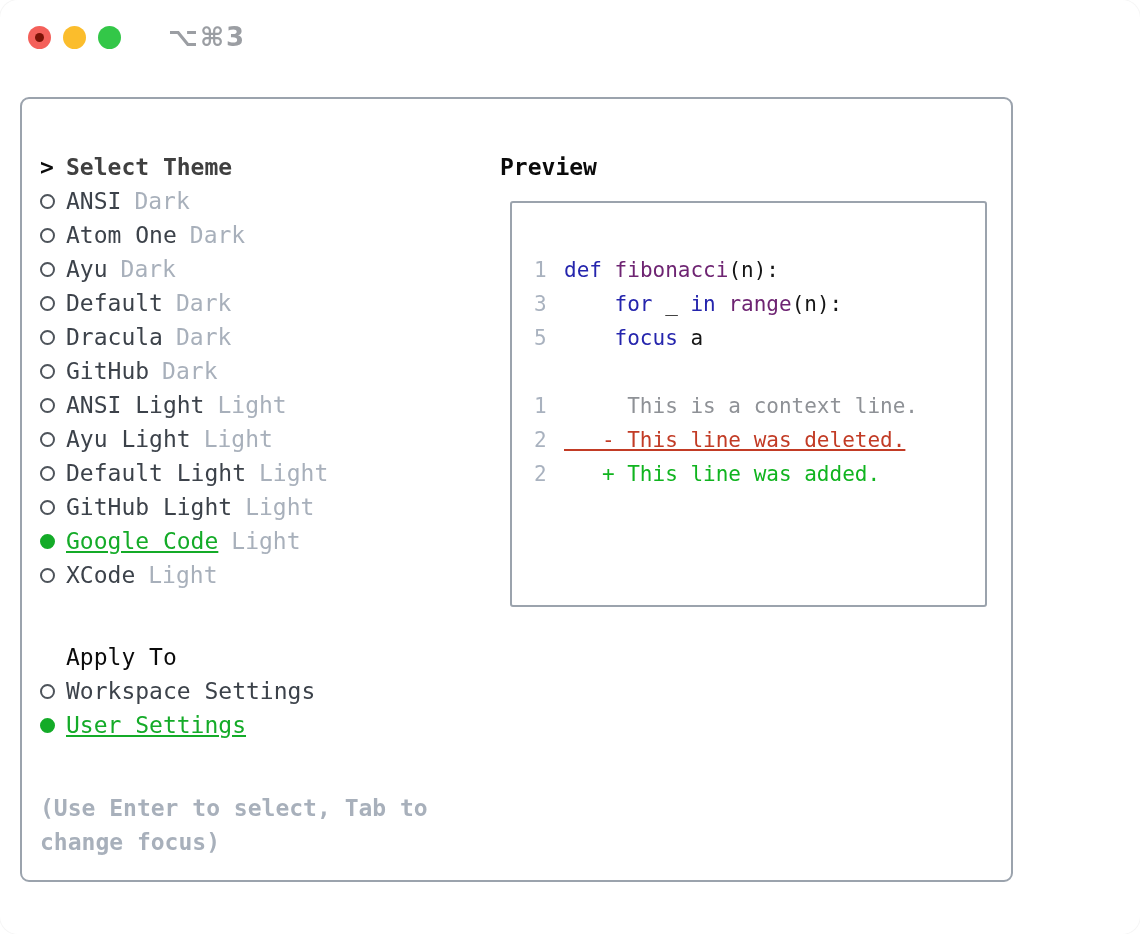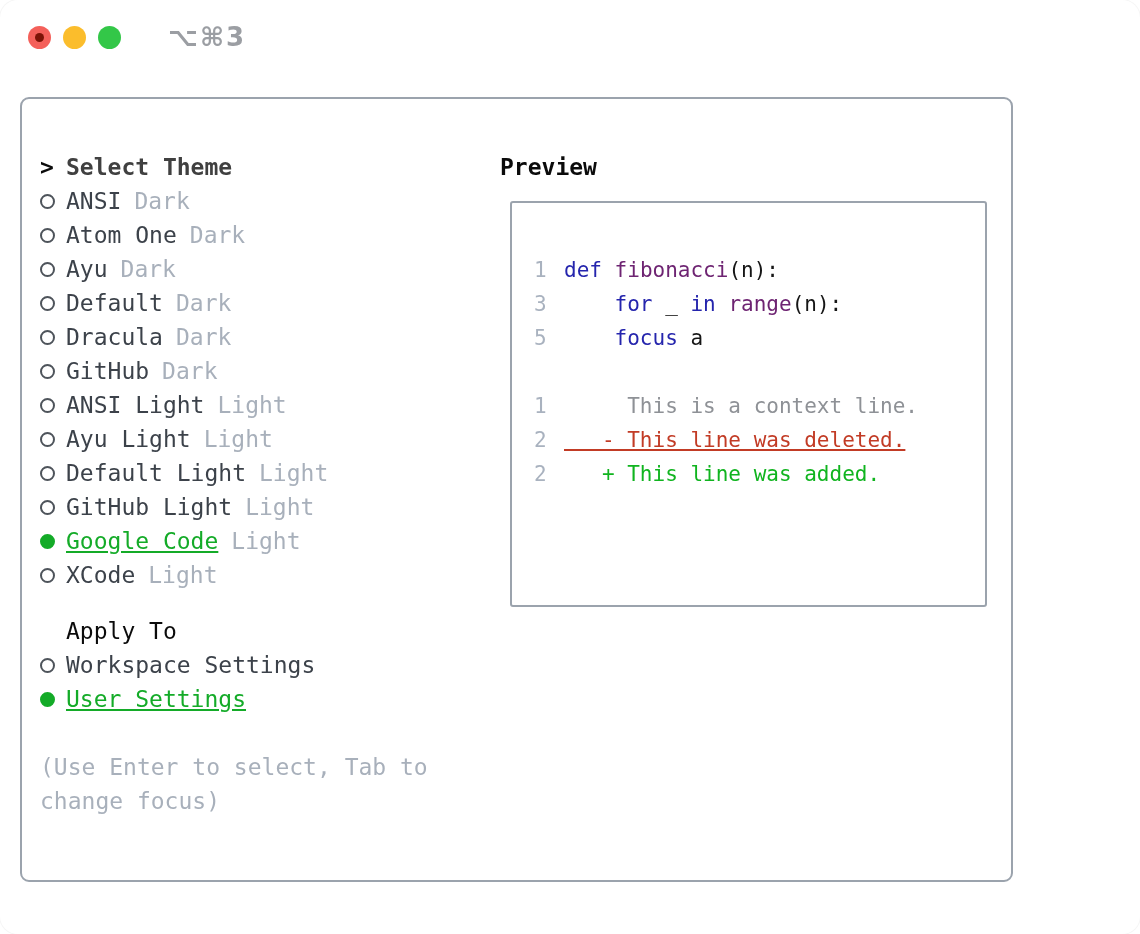--- a/index.html
+++ b/index.html
@@ -31,23 +31,23 @@
   .left{position:absolute;left:18px;top:51px;width:452px;font-size:23px;}
   .row{display:flex;align-items:center;height:34px;}
   .marker{width:26px;flex:none;display:flex;align-items:center;}
   .cursor-glyph{font-weight:bold;color:#0b0b0b;}
   .circ{width:11px;height:11px;border:2px solid #4e545b;border-radius:50%;}
   .circ.sel{background:var(--accent-green);border-color:var(--accent-green);}
   .list-title{font-weight:bold;color:#404040;white-space:pre;}
   .name{color:var(--item-text);white-space:pre;}
   .name.selname{color:var(--accent-green);text-decoration:underline;}
   .tag{color:var(--muted);margin-left:13px;white-space:pre;}
-  .apply-header{margin-top:22px;}
+  .apply-header{margin-top:48px;}
   .apply-title{color:#0b0b0b;white-space:pre;}
-  .hint{margin-top:34px;color:var(--muted);line-height:34px;}
+  .hint{margin-top:49px;color:var(--muted);line-height:34px;font-weight:bold;}
   
   .right{position:absolute;left:478px;top:51px;font-size:23px;}
   .preview-title{font-weight:bold;color:#0b0b0b;line-height:34px;}
   .preview-box{
     margin-left:10px;margin-top:17px;width:477px;height:406px;box-sizing:border-box;
     border:2px solid var(--panel-border);border-radius:3px;background:#fff;
     padding:50px 0 0 22px;overflow:hidden;
   }
   .code-line{height:34px;line-height:34px;white-space:pre;font-size:21px;}
   .ln{display:inline-block;width:30px;color:var(--line-number);}

